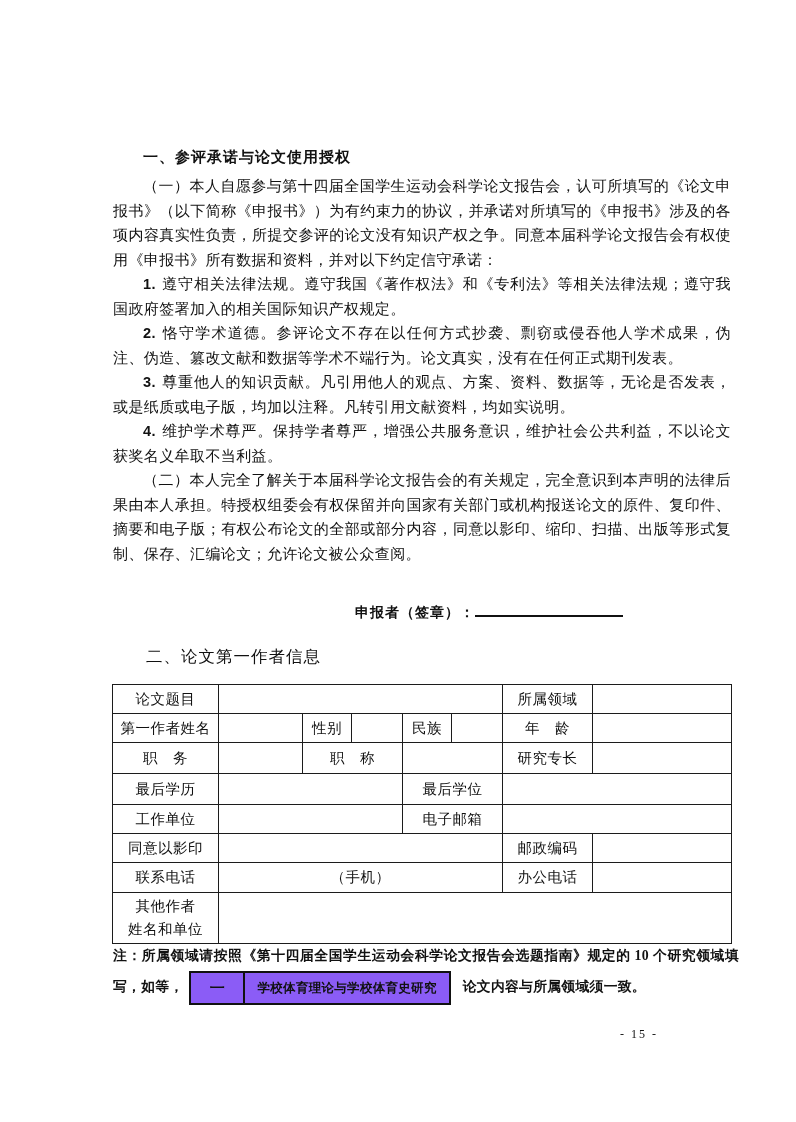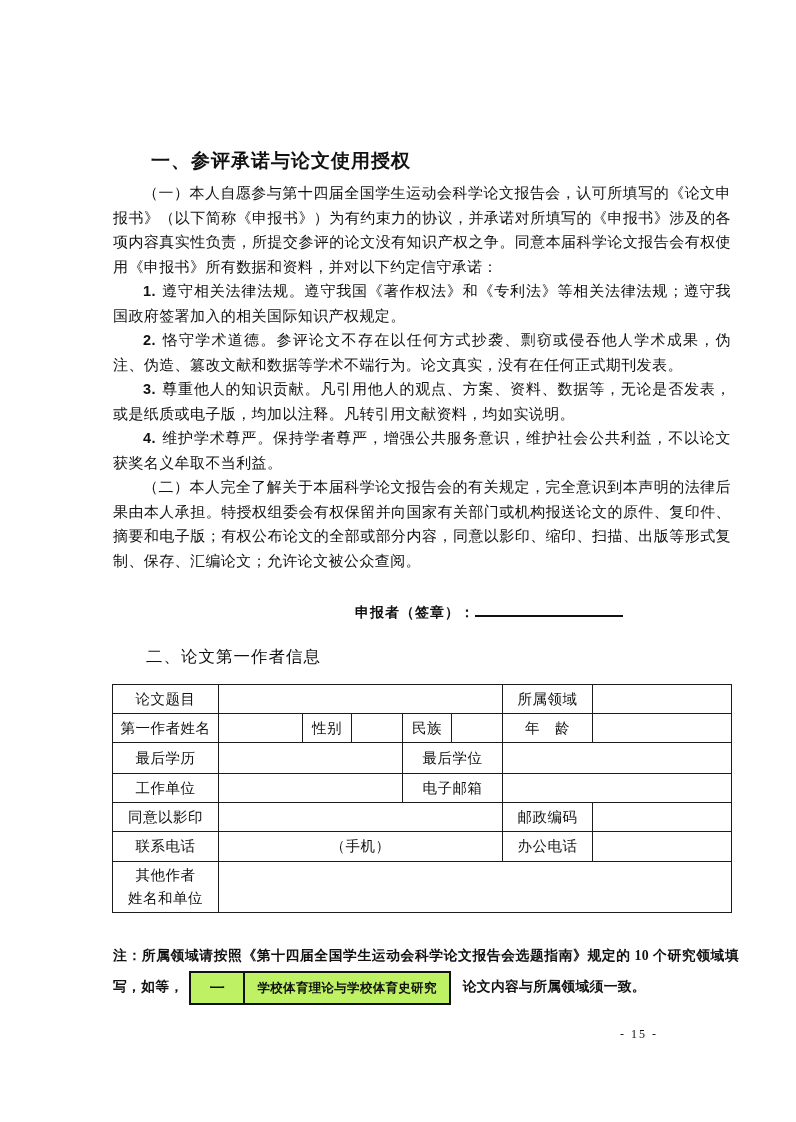--- a/index.html
+++ b/index.html
@@ -4,39 +4,39 @@
 <style>
   html,body{margin:0;padding:0;}
   body{
     width:796px;height:1122px;position:relative;background:#ffffff;
     font-family:"Liberation Serif","DejaVu Serif",serif;
     color:#111;overflow:hidden;
   }
   .page{position:absolute;inset:0;}
   
   .textblock{position:absolute;left:113px;top:148px;width:618px;}
-  .sec-title{font-size:19px;font-weight:bold;text-indent:2em;margin:0 0 7px 0;letter-spacing:1px;}
+  .sec-title{font-size:15px;font-weight:bold;text-indent:2em;margin:0 0 7px 0;letter-spacing:1px;}
   .para{font-size:15px;line-height:24.5px;text-align:justify;text-indent:2em;margin:0;letter-spacing:0.4px;}
   .num{font-weight:bold;margin-right:6px;font-family:"Liberation Sans","DejaVu Sans",sans-serif;font-size:14.5px;}
   
   .signature{position:absolute;left:113px;top:601px;width:618px;font-size:14px;font-weight:bold;}
   .signature .sig-inner{margin-left:242px;letter-spacing:1px;}
   .sig-line{display:inline-block;width:148px;height:14px;border-bottom:2.5px solid #111;vertical-align:baseline;}
   
   .sec2-title{position:absolute;left:113px;top:646px;width:618px;font-size:16.5px;font-weight:normal;text-indent:2em;letter-spacing:1px;margin:0;}
   
   table.author{position:absolute;left:112px;top:684px;width:619px;border-collapse:collapse;table-layout:fixed;}
   table.author td{border:1.6px solid #1c1c1c;font-size:14.5px;text-align:center;vertical-align:middle;padding:0;letter-spacing:0.5px;overflow:hidden;}
   table.author td.lbl{white-space:nowrap;}
   table.author td.val{}
   td.left-val{text-align:left;padding-left:10px;}
   .two-line{line-height:23px;}
   
   .note{position:absolute;left:113px;top:942px;width:626px;font-size:13.8px;font-weight:bold;line-height:27px;text-align:justify;letter-spacing:0.3px;}
-  .mini-box{display:inline-block;border:2px solid #111;vertical-align:middle;margin:2px 12px 2px 6px;line-height:normal;background:#bef264;}
+  .mini-box{display:inline-block;border:2px solid #111;vertical-align:middle;margin:2px 12px 2px 6px;line-height:normal;background:#8b5cf6;}
   .mini-box .cell{display:inline-block;vertical-align:middle;height:30px;line-height:30px;}
   .mini-box .cell-num{width:52px;text-align:center;border-right:2px solid #111;font-size:15px;font-weight:bold;}
   .mini-box .cell-label{padding:0 12px;font-size:12.5px;font-weight:bold;font-family:"Liberation Sans","DejaVu Sans",sans-serif;}
   
   .page-num{position:absolute;left:620px;top:1027px;font-size:12px;letter-spacing:2px;}
 </style>
 </head>
 <body>
 
 <div class="page">
@@ -81,20 +81,28 @@
       <td class="lbl">第一作者姓名</td>
       <td class="val"></td>
       <td class="lbl">性别</td>
       <td class="val"></td>
       <td class="lbl">民族</td>
       <td class="val"></td>
       <td class="lbl">年　龄</td>
       <td class="val"></td>
     </tr>
     <tr style="height:31px">
+      <td class="lbl">职　务</td>
+      <td class="val"></td>
+      <td class="lbl" colspan="2">职　称</td>
+      <td class="val" colspan="2"></td>
+      <td class="lbl">研究专长</td>
+      <td class="val"></td>
+    </tr>
+    <tr style="height:31px">
       <td class="lbl">最后学历</td>
       <td class="val" colspan="3"></td>
       <td class="lbl" colspan="2">最后学位</td>
       <td class="val" colspan="2"></td>
     </tr>
     <tr style="height:29px">
       <td class="lbl">工作单位</td>
       <td class="val" colspan="3"></td>
       <td class="lbl" colspan="2">电子邮箱</td>
       <td class="val" colspan="2"></td>

